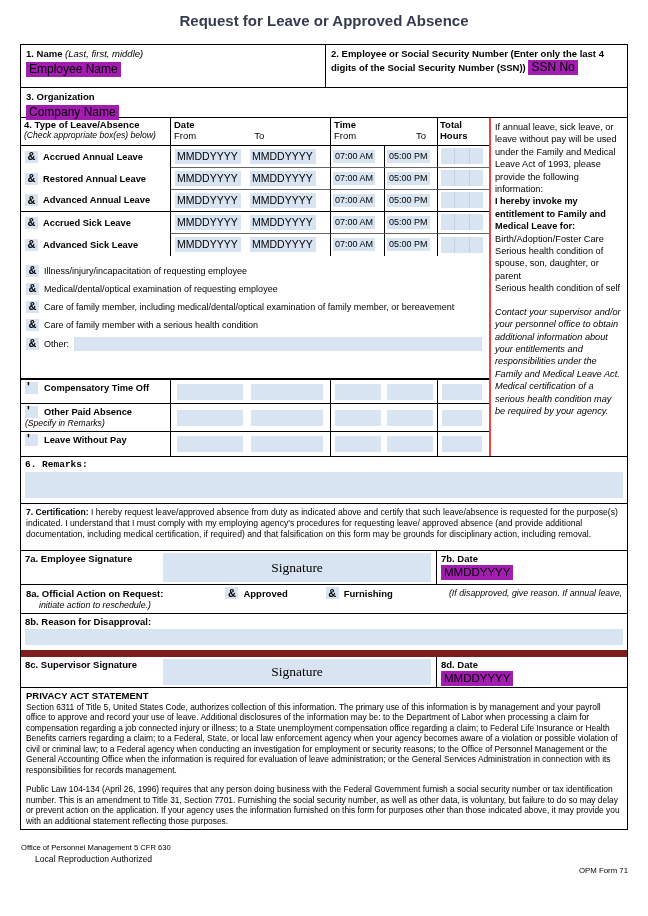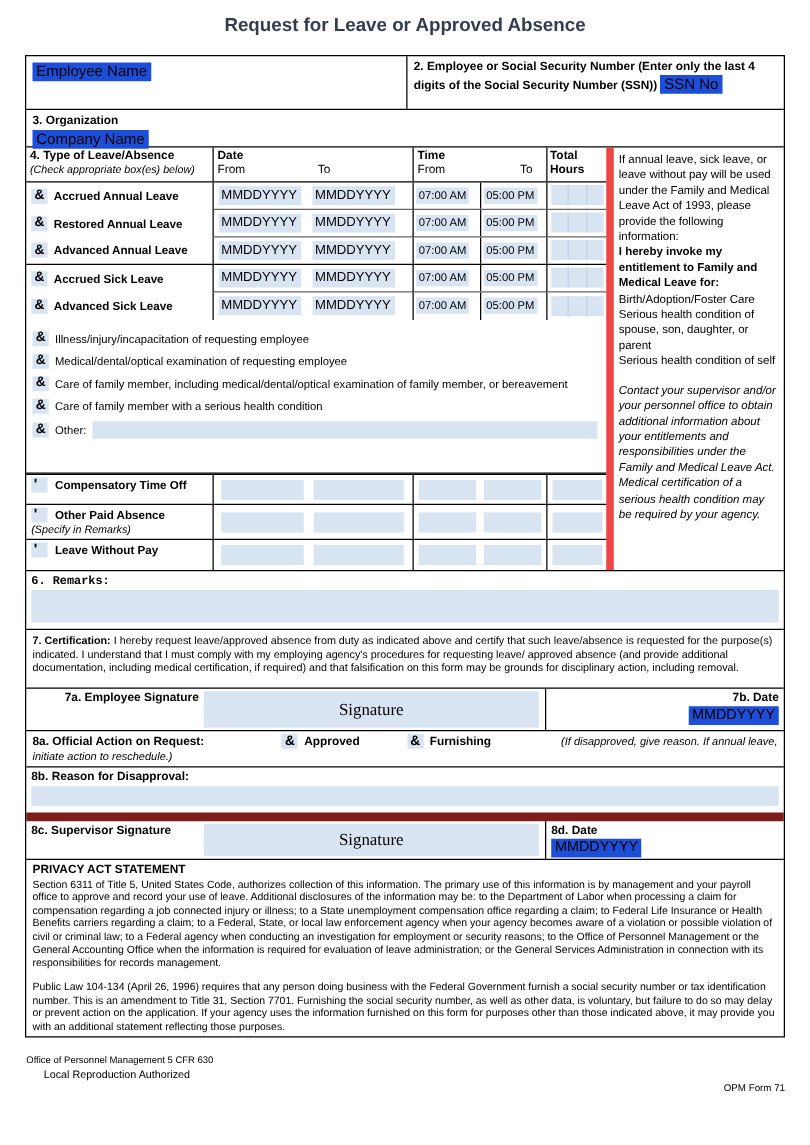--- a/index.html
+++ b/index.html
@@ -5,31 +5,31 @@
   * { margin:0; padding:0; box-sizing:border-box; }
   html,body { background:#fff; }
   .page { position:relative; width:648px; height:892px; background:#fff;
           font-family:"Liberation Sans", sans-serif; color:#000; overflow:hidden; }
   .title { padding-top:12px; text-align:center; font-size:15px; font-weight:bold; color:#343c4e; }
   .formbox { position:absolute; left:20px; top:44px; width:608px; height:786px;
              border:1.6px solid #000; display:flex; flex-direction:column; background:#fff; }
   .b { font-weight:bold; }
   .i { font-style:italic; }
   .lbl { font-size:9.5px; }
-  .val { background:#1d4ed8; font-size:12px; padding:0 3px; display:inline-block; line-height:15px; }
+  .val { background:#a21caf; font-size:12px; padding:0 3px; display:inline-block; line-height:15px; }
   
   .r12 { height:44px; display:flex; border-bottom:1px solid #000; }
   .cell-name { width:305px; border-right:1px solid #000; padding:3px 5px; }
   .cell-ssn { flex:1; padding:3px 5px; font-size:9.5px; line-height:12px; }
   .cell-name .val, .r3 .val { margin-top:2px; }
   
   .r3 { height:30px; border-bottom:1px solid #000; padding:3px 5px; }
   
   .tbl { height:339px; display:flex; border-bottom:1px solid #000; }
-  .tleft { width:470px; border-right:6px solid #ef4444; display:flex; flex-direction:column; }
+  .tleft { width:470px; border-right:2px solid #ef4444; display:flex; flex-direction:column; }
   .tright { flex:1; display:flex; flex-direction:column; }
   .thead { height:28px; display:flex; border-bottom:1px solid #000; font-size:9.5px; }
   .h-type { width:150px; border-right:1px solid #000; padding:1px 3px; }
   .h-type .i { font-size:8.6px; font-weight:normal; }
   .h-date { width:160px; border-right:1px solid #000; padding:1px 3px; }
   .h-time { width:107px; border-right:1px solid #000; padding:1px 3px; }
   .h-total { flex:1; padding:1px 2px; }
   .fromto { display:flex; }
   .fromto .t2 { margin-left:58px; }
   .fromto-time { display:flex; justify-content:space-between; padding-right:8px; }
@@ -74,34 +74,34 @@
   .fmla-body .opt { }
   .fmla-note { margin-top:11px; font-style:italic; }
   
   .remarks { height:48px; border-bottom:1px solid #000; padding:2px 4px; display:flex; flex-direction:column;font-family:Liberation Mono, monospace; }
   .remarks .lbl { font-size:9.5px; }
   .area-field { flex:1; background:#d9e4f2; margin:2px 0 3px 0; }
   
   .cert { height:48px; border-bottom:1px solid #000; padding:3px 5px; font-size:8.6px; line-height:11px; }
   
   .sigrow { display:flex; border-bottom:1px solid #000; }
-  .sig7 { height:35px;text-align:right; } .sig8 { height:31px; }
+  .sig7 { height:35px; } .sig8 { height:31px; }
   .s-left { width:415px; display:flex; }
   .s-label { width:142px; padding:2px 4px; font-size:9.5px; font-weight:bold; }
   .s-box { width:268px; margin:2px 0; background:#d9e4f2; display:flex; align-items:center; justify-content:center;
            font-family:"Liberation Serif", serif; font-size:13.5px; }
   .s-right { flex:1; border-left:1px solid #000; padding:2px 4px; font-size:9.5px; }
   .s-right .val { font-size:11.5px; margin-top:1px; }
   
   .r8a { height:29px; border-bottom:1px solid #000; padding:2px 5px; font-size:9.5px; }
   .r8a .line1 { display:flex; align-items:center; }
   .r8a .appr { display:flex; align-items:center; gap:5px; margin-left:62px; }
   .r8a .dis { display:flex; align-items:center; gap:5px; margin-left:38px; }
   .r8a .note1 { margin-left:auto; font-size:8.8px; font-style:italic; font-weight:normal; }
-  .r8a .note2 { font-size:8.8px; font-style:italic; margin-top:1px; }
+  .r8a .note2 { font-size:8.8px; font-style:italic; margin-top:1px;margin-left:13px; }
   
   .r8b { height:44px; border-bottom:7px solid #7f1d1d; padding:2px 4px; display:flex; flex-direction:column; }
   
   .privacy { flex:1; padding:3px 5px; font-size:8.4px; line-height:10.5px; }
   .privacy .ph { font-size:9.5px; font-weight:bold; }
   .privacy .p2 { margin-top:9px; }
   
   .f-left1 { position:absolute; left:21px; top:843px; font-size:7.6px; }
   .f-left2 { position:absolute; left:35px; top:854px; font-size:8.6px; }
   .f-right { position:absolute; right:20px; top:866px; text-align:right; font-size:7.8px; line-height:9.6px; }
@@ -109,20 +109,24 @@
 </head>
 <body>
 
 <div class="page">
   <div class="title">Request for Leave or Approved Absence</div>
 
   <div class="formbox">
 
     <div class="r12">
       <div class="cell-name">
+        <div class="lbl">
+          <span class="b">1. Name</span>
+          <span class="i">(Last, first, middle)</span>
+        </div>
         <span class="val">Employee Name</span>
       </div>
       <div class="cell-ssn">
         <span class="b">2. Employee or Social Security Number (Enter only the last 4 digits of the Social Security Number (SSN))</span>
         <span class="val">SSN No</span>
       </div>
     </div>
 
     <div class="r3">
       <div class="lbl"><span class="b">3. Organization</span></div>

